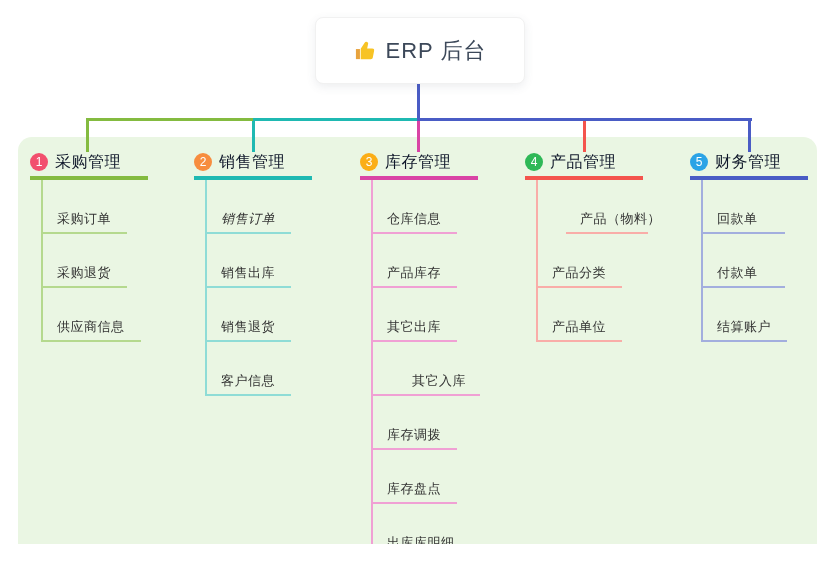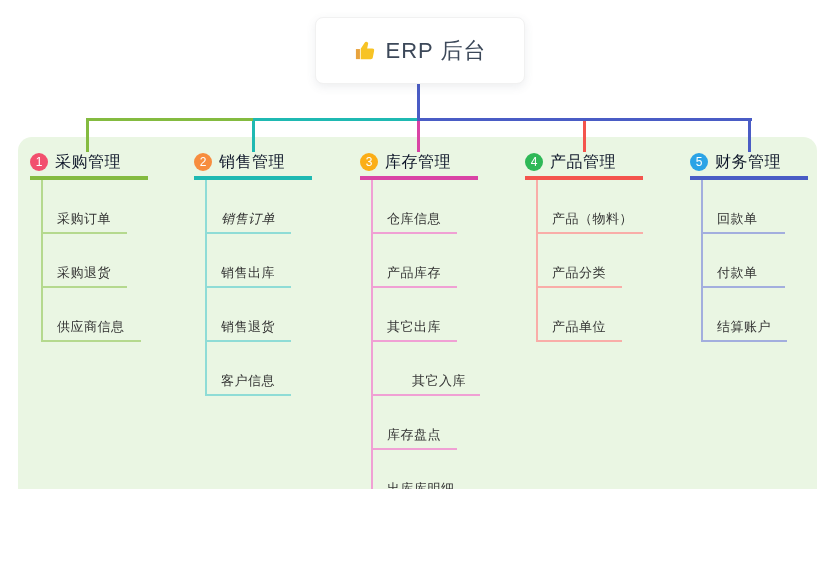--- a/index.html
+++ b/index.html
@@ -1,17 +1,17 @@
 <!DOCTYPE html>
 <html><head>
 <meta charset="utf-8">
 <style>
   html,body{margin:0;padding:0;background:#ffffff;}
   body{font-family:"Liberation Sans","DejaVu Sans",sans-serif;}
-  .canvas{position:relative;width:839px;height:489px;background:#ffffff;overflow:hidden;}
+  .canvas{position:relative;width:839px;height:544px;background:#ffffff;overflow:hidden;}
   .panel{position:absolute;left:18px;top:137px;width:799px;height:431px;background:#eaf6e3;border-radius:14px;}
   .root-card{position:absolute;left:315px;top:17px;width:210px;height:67px;background:#ffffff;
     border:1px solid #f1f1f1;border-radius:8px;box-shadow:0 3px 10px rgba(80,90,110,.10);
     display:flex;align-items:center;justify-content:center;gap:9px;box-sizing:border-box;cursor:pointer;}
   .root-card .root-label{font-size:22px;font-weight:500;color:#3c4859;letter-spacing:1px;}
   .seg{position:absolute;}
   .branch{position:absolute;width:118px;}
   .branch-header{display:flex;align-items:center;gap:7px;height:24px;padding-bottom:2px;cursor:pointer;}
   .badge{width:18px;height:18px;border-radius:50%;color:#fff;font-size:12px;line-height:18px;
     text-align:center;flex:0 0 18px;font-weight:500;}
@@ -98,35 +98,38 @@
           <div class="child-row">
             <span class="child-item" style="border-bottom: 2px solid rgb(240, 160, 212);">产品库存</span>
           </div>
           <div class="child-row">
             <span class="child-item" style="border-bottom: 2px solid rgb(240, 160, 212);">其它出库</span>
           </div>
           <div class="child-row">
             <span class="child-item" style="border-bottom: 2px solid rgb(240, 160, 212); padding-left: 39px;">其它入库</span>
           </div>
           <div class="child-row">
+            <span class="child-item" style="border-bottom: 2px solid rgb(240, 160, 212);">库存调拨</span>
+          </div>
+          <div class="child-row">
             <span class="child-item" style="border-bottom: 2px solid rgb(240, 160, 212);">库存盘点</span>
           </div>
           <div class="child-row">
             <span class="child-item" style="border-bottom: 2px solid rgb(240, 160, 212);">出库库明细</span>
           </div>
         </div>
       </div>
       <div class="branch" style="left: 525px; top: 150px;">
         <div class="branch-header" style="border-bottom: 4px solid rgb(244, 84, 77);">
           <span class="badge" style="background: rgb(47, 184, 87);">4</span>
           <span class="branch-label">产品管理</span>
         </div>
         <div class="children" style="border-left: 2px solid rgb(249, 173, 168);">
           <div class="child-row">
-            <span class="child-item" style="border-bottom: 2px solid rgb(249, 173, 168);">产品（物料）</span>
+            <span class="child-item" style="border-bottom: 2px solid rgb(249, 173, 168); margin-left: 28px;">产品（物料）</span>
           </div>
           <div class="child-row">
             <span class="child-item" style="border-bottom: 2px solid rgb(249, 173, 168);">产品分类</span>
           </div>
           <div class="child-row">
             <span class="child-item" style="border-bottom: 2px solid rgb(249, 173, 168);">产品单位</span>
           </div>
         </div>
       </div>
       <div class="branch" style="left: 690px; top: 150px;">

